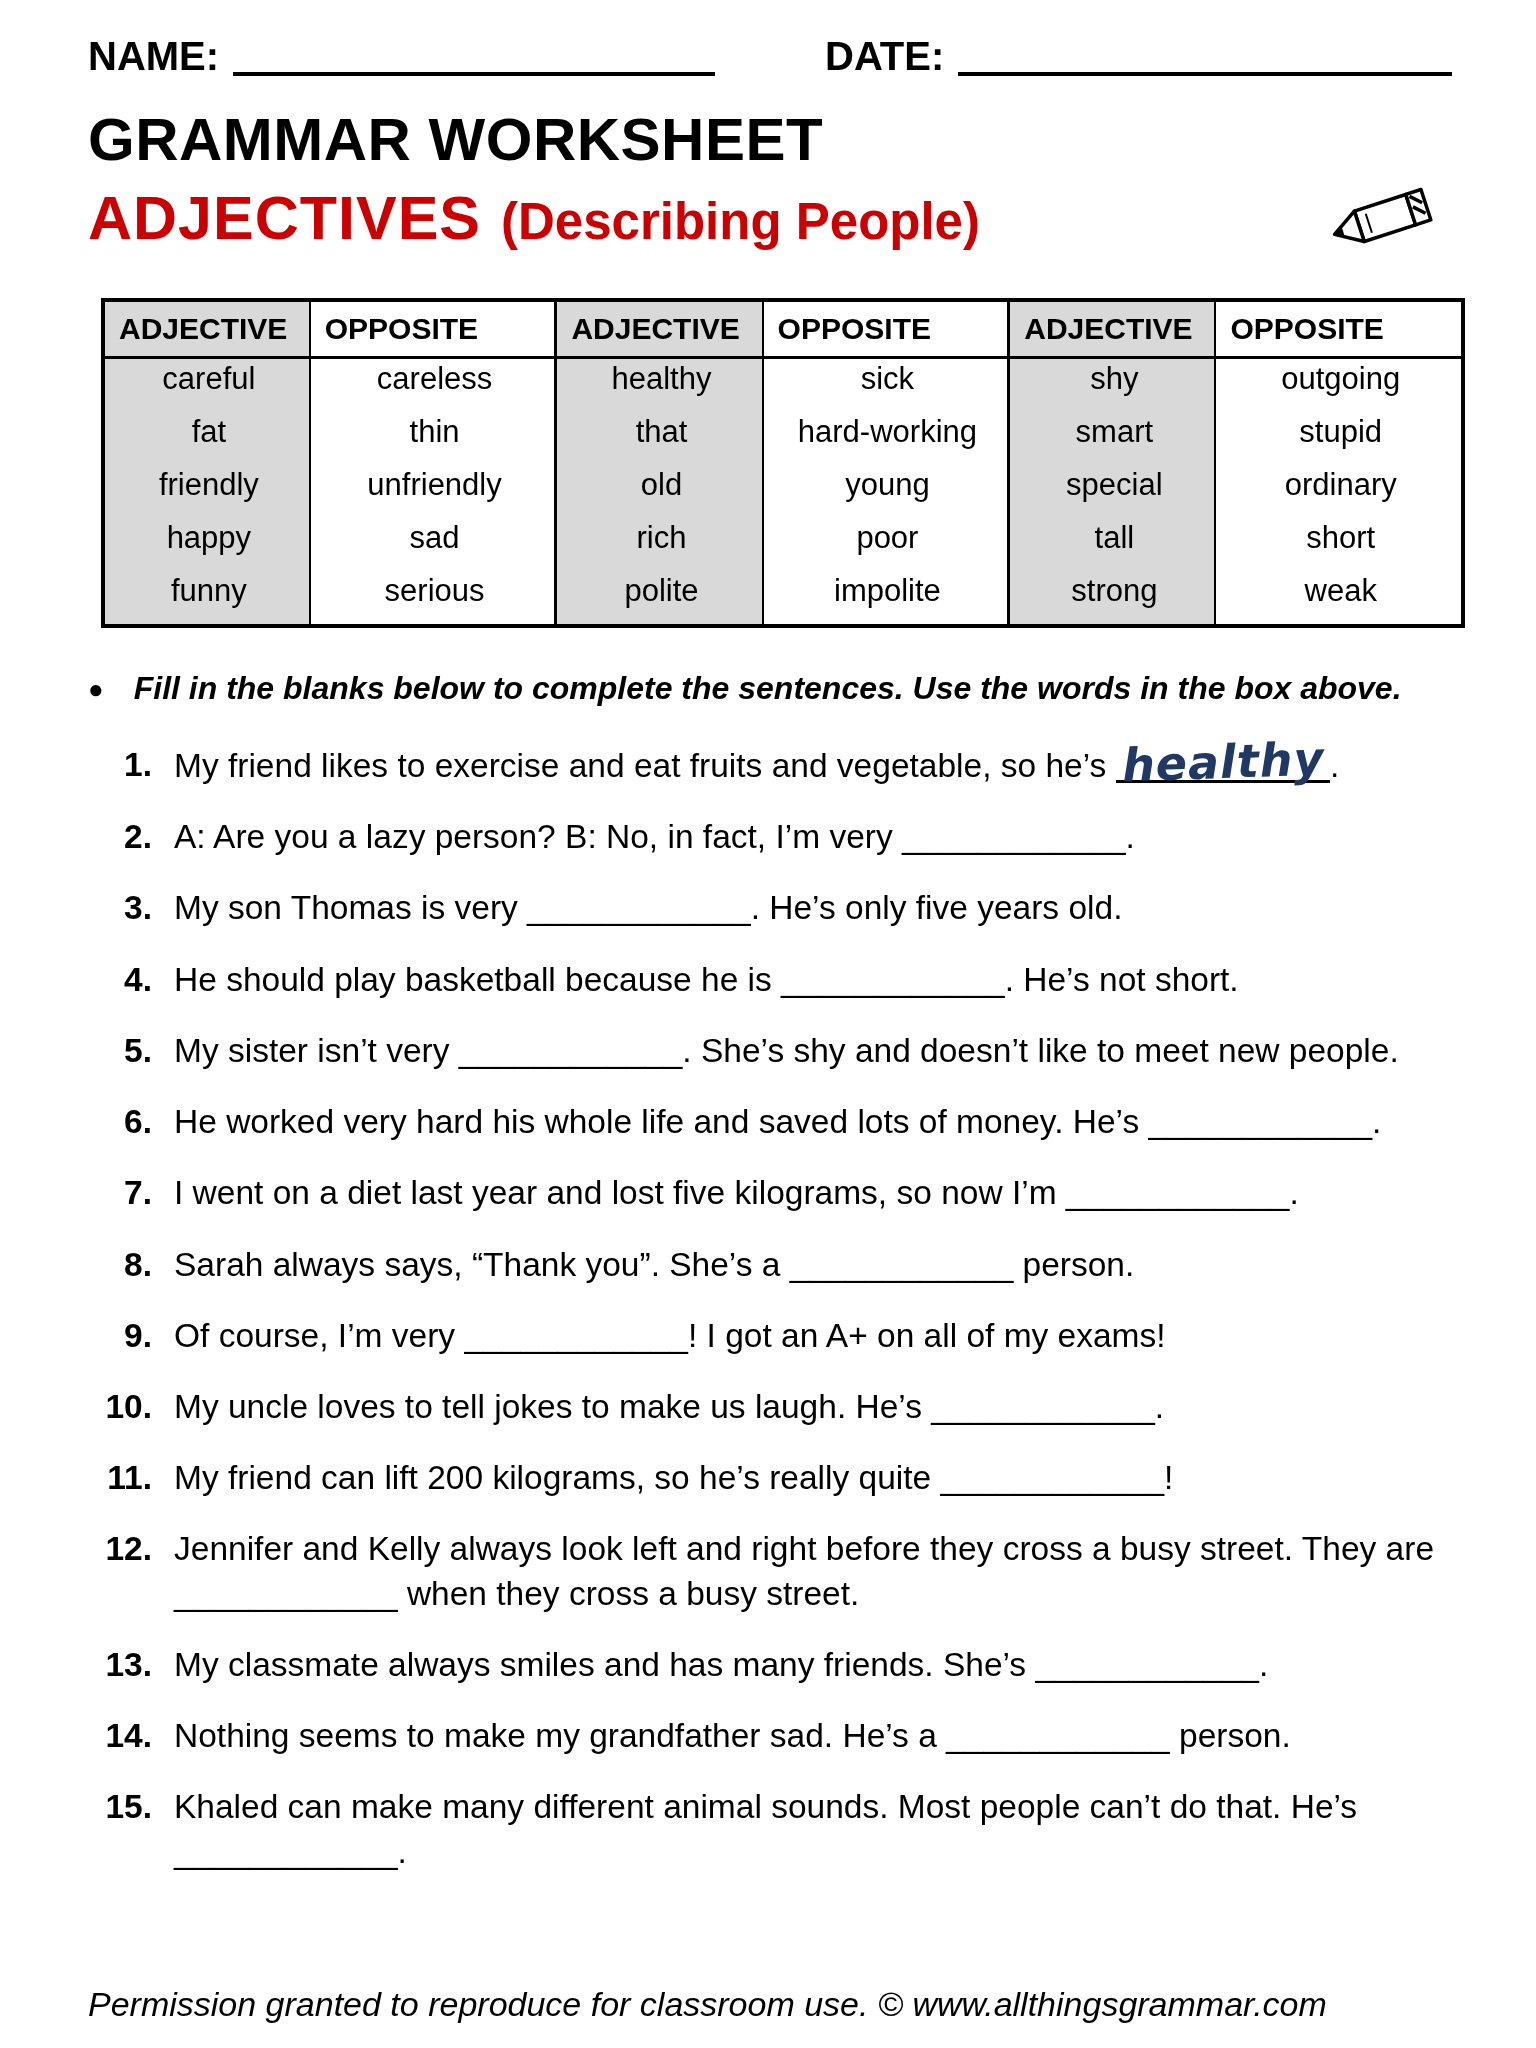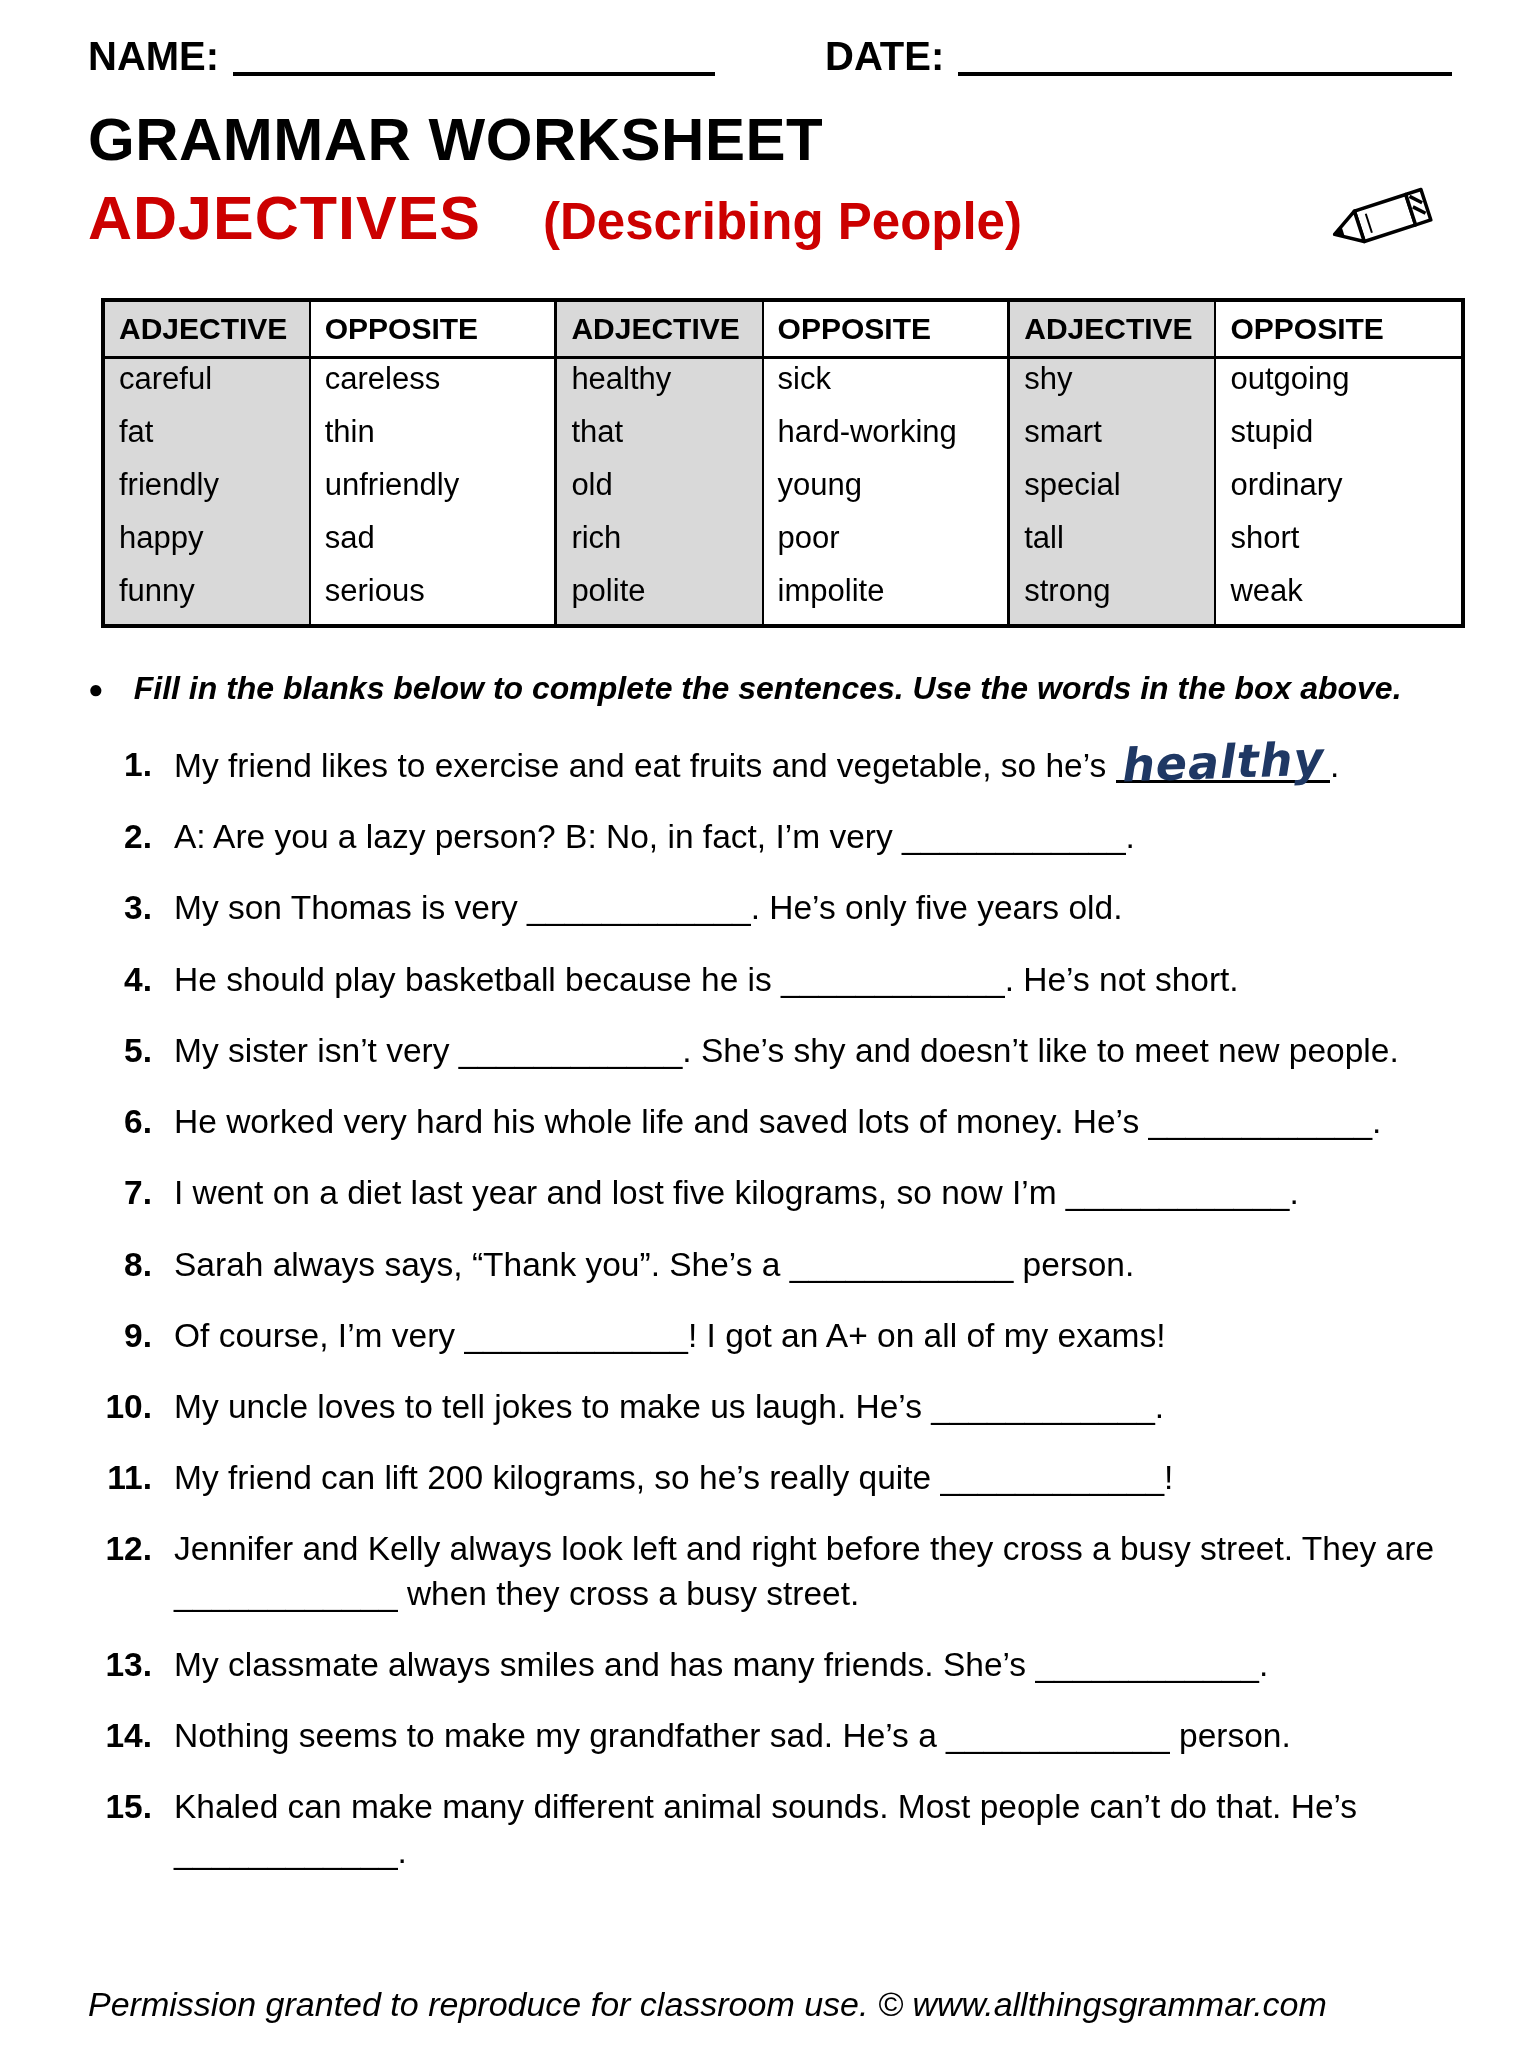--- a/index.html
+++ b/index.html
@@ -36,21 +36,21 @@
     display:flex;align-items:center;justify-content:space-between;
     margin-top:2px;
   }
   .main-title-left{display:flex;align-items:baseline;gap:20px;}
   .main-title{
     color:var(--accent);
     font-size:61px;font-weight:900;letter-spacing:1px;line-height:1.05;
   }
   .sub-title{
     color:var(--accent);
-    font-size:51px;font-weight:800;margin-left:42px;
+    font-size:51px;font-weight:800;
   }
   .pencil{width:126px;height:84px;flex:none;margin-right:4px;}
   
   table.word-box{
     margin-top:38px;
     width:100%;
     border-collapse:collapse;
     border:4px solid #000;
     table-layout:fixed;
     margin-left:13px;
@@ -60,21 +60,21 @@
     padding:12px 10px 12px 14px;
     font-size:31px;
     text-align:left;
     overflow:hidden;
     white-space:nowrap;
   }
   .word-box th{font-size:30px;font-weight:bold;border-bottom:3px solid #000;padding-top:10px;padding-bottom:10px;}
   .word-box th:first-child,.word-box td:first-child{border-left:none;}
   .word-box .group-start{border-left:3px solid #000;}
   .word-box .adj{background:var(--cell-gray);}
-  .word-box td{padding-top:2px;padding-bottom:15px;}
+  .word-box td{padding-top:2px;padding-bottom:15px;text-align:center;}
   
   .instruction-row{
     margin-top:42px;
     display:flex;align-items:flex-start;gap:30px;
     font-size:32px;
   }
   .bullet{font-size:26px;line-height:1.5;}
   .instruction{font-weight:bold;font-style:italic;flex:1;}
   
   .sentences{list-style:none;margin:34px 0 0 0;padding:0;}

